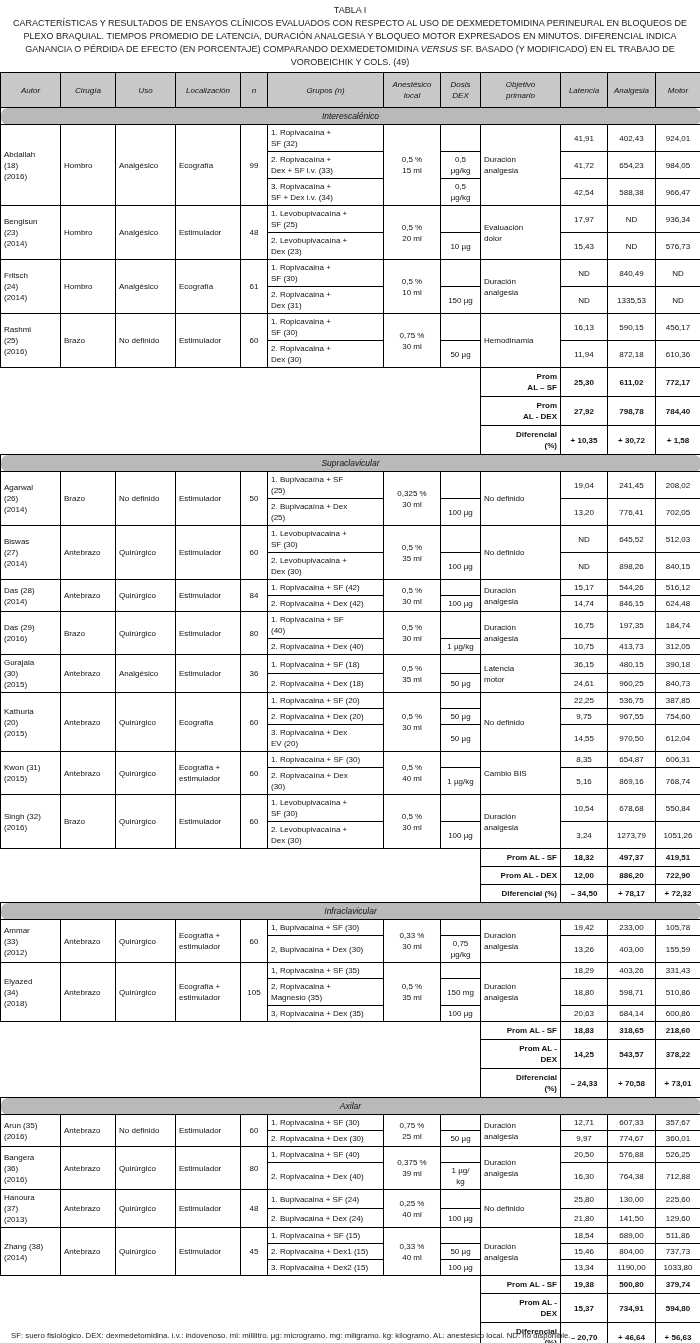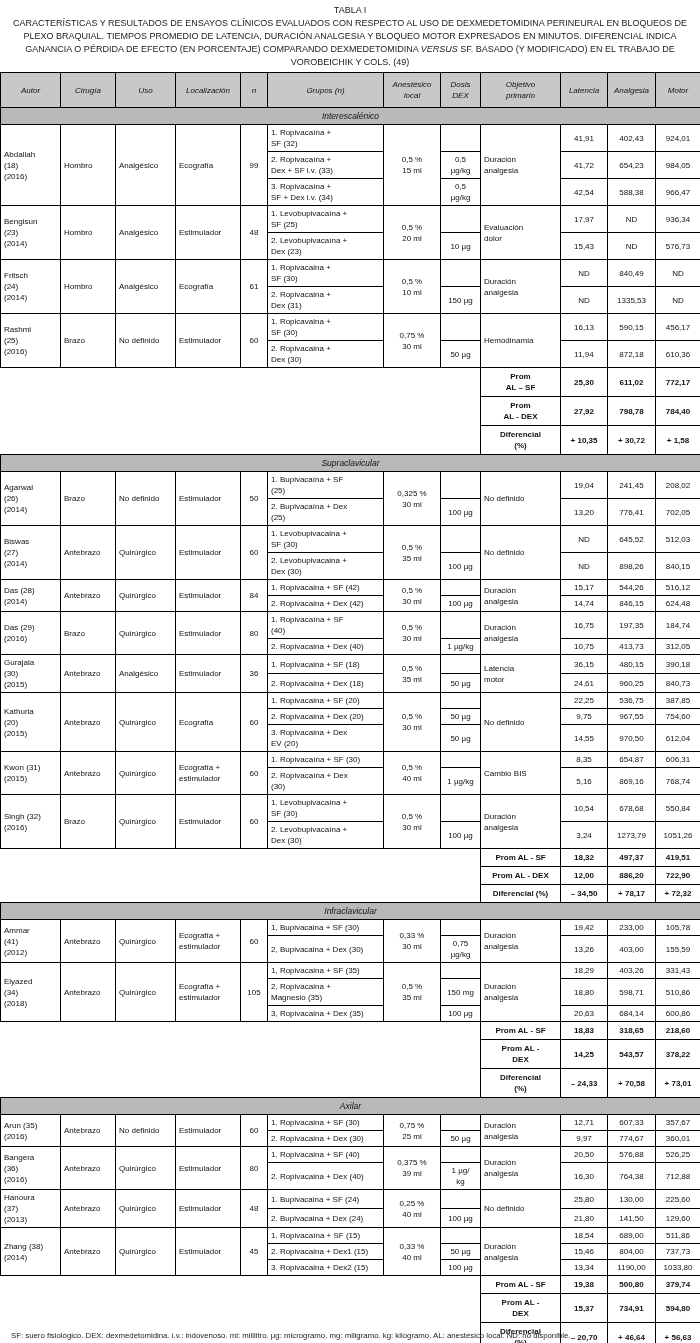--- a/index.html
+++ b/index.html
@@ -26,27 +26,27 @@
     color:#111;
   }
   th{
     background:#c8c8c8;
     font-style:italic;font-weight:normal;
     text-align:center;height:30px;
   }
   td.bar{
     background:#b9b9b9;
     font-style:italic;text-align:center;
-    height:12px;line-height:10px;font-size:8.5px;
+    height:12px;line-height:10px;font-size:8.5px;border-radius:7px;
   }
   td.left{text-align:left;}
   td.center{text-align:center;}
   td.blank{border:none;background:#fff;}
   tr.summary-row td{padding:3px 3px;}
-  td.sumlabel{font-weight:bold;text-align:center;margin-left:41px;}
+  td.sumlabel{font-weight:bold;text-align:right;margin-left:41px;}
   td.sumval{font-weight:bold;text-align:center;}
   .footnote{
     position:absolute;left:3px;bottom:2px;width:694px;
     font-size:7.8px;line-height:10px;color:#222;text-align:left;margin-left:8px;
   }
 </style>
 </head>
 <body>
 
 <div class="page">
@@ -465,21 +465,21 @@
           <td class="sumlabel">Diferencial (%)</td>
           <td class="sumval">– 34,50</td>
           <td class="sumval">+ 78,17</td>
           <td class="sumval">+ 72,32</td>
         </tr>
         <tr>
           <td class="bar" colspan="12">Infraclavicular</td>
         </tr>
         <tr>
           <td class="left" rowspan="2">Ammar
-(41)
+(33)
 (2012)</td>
           <td class="left" rowspan="2">Antebrazo</td>
           <td class="left" rowspan="2">Quirúrgico</td>
           <td class="left" rowspan="2">Ecografía +
 estimulador</td>
           <td class="center" rowspan="2">60</td>
           <td class="left">1, Bupivacaina + SF (30)</td>
           <td class="center" rowspan="2">0,33 %
 30 ml</td>
           <td class="center"></td>

